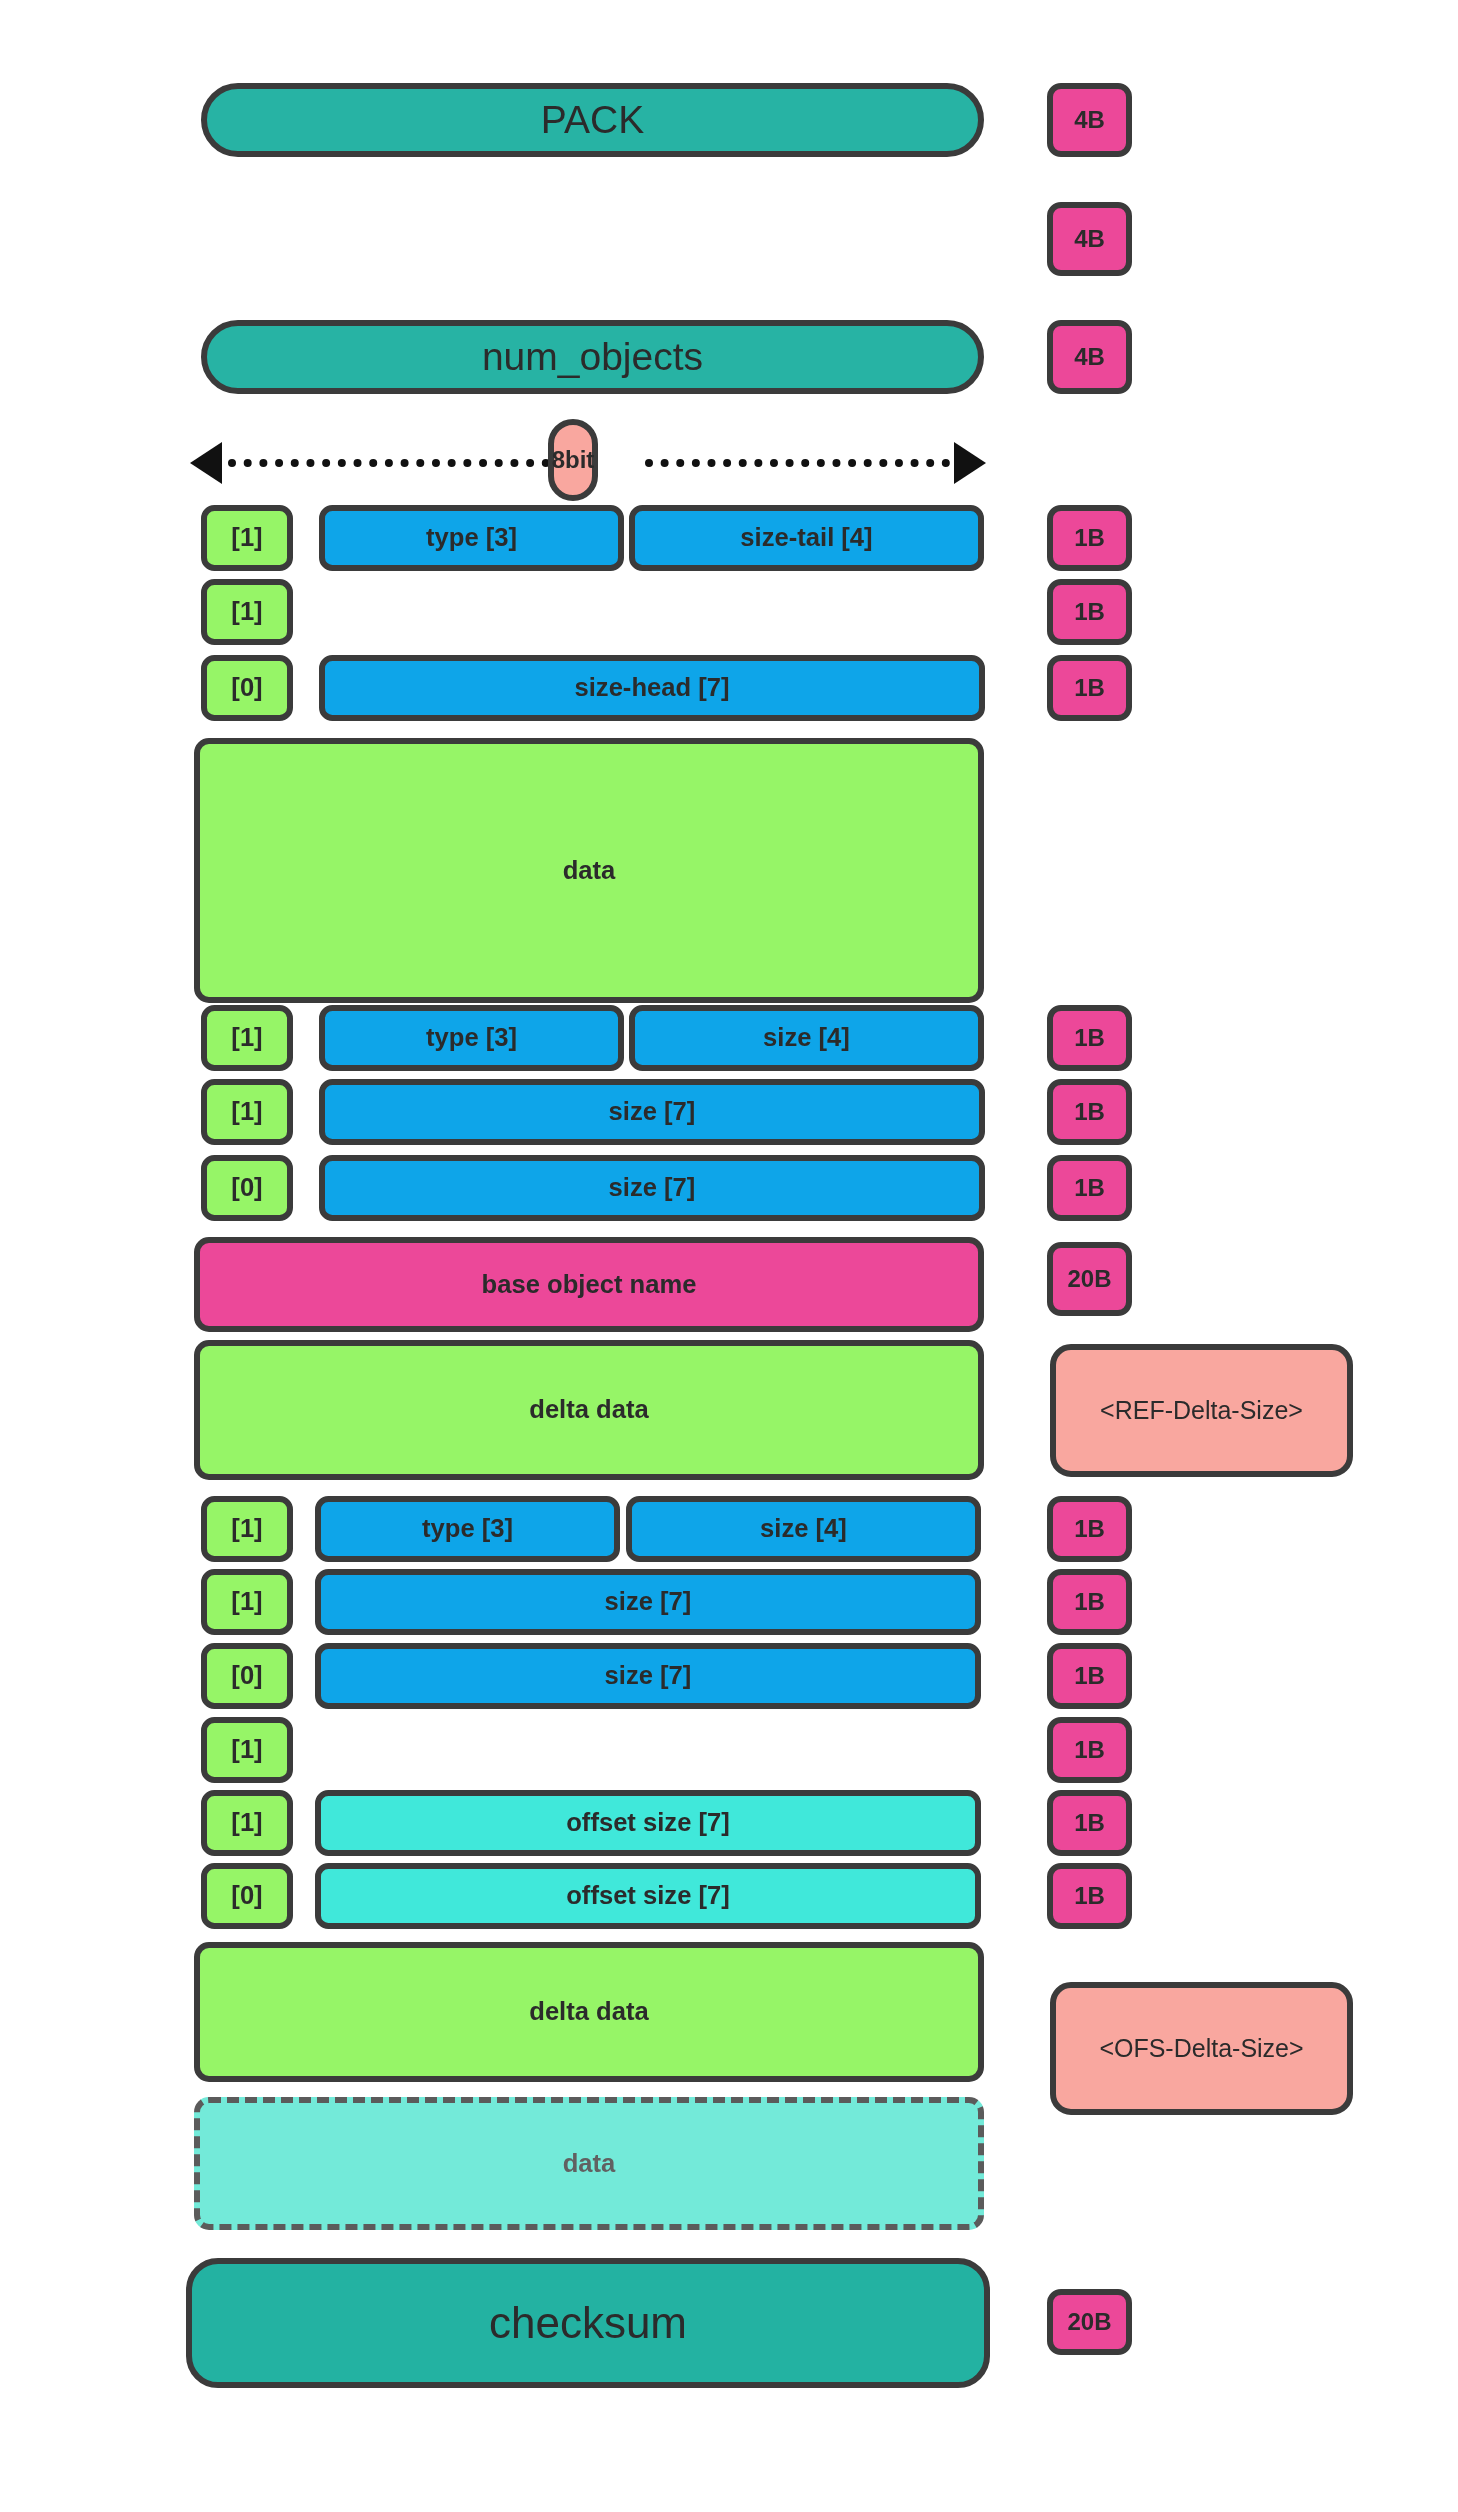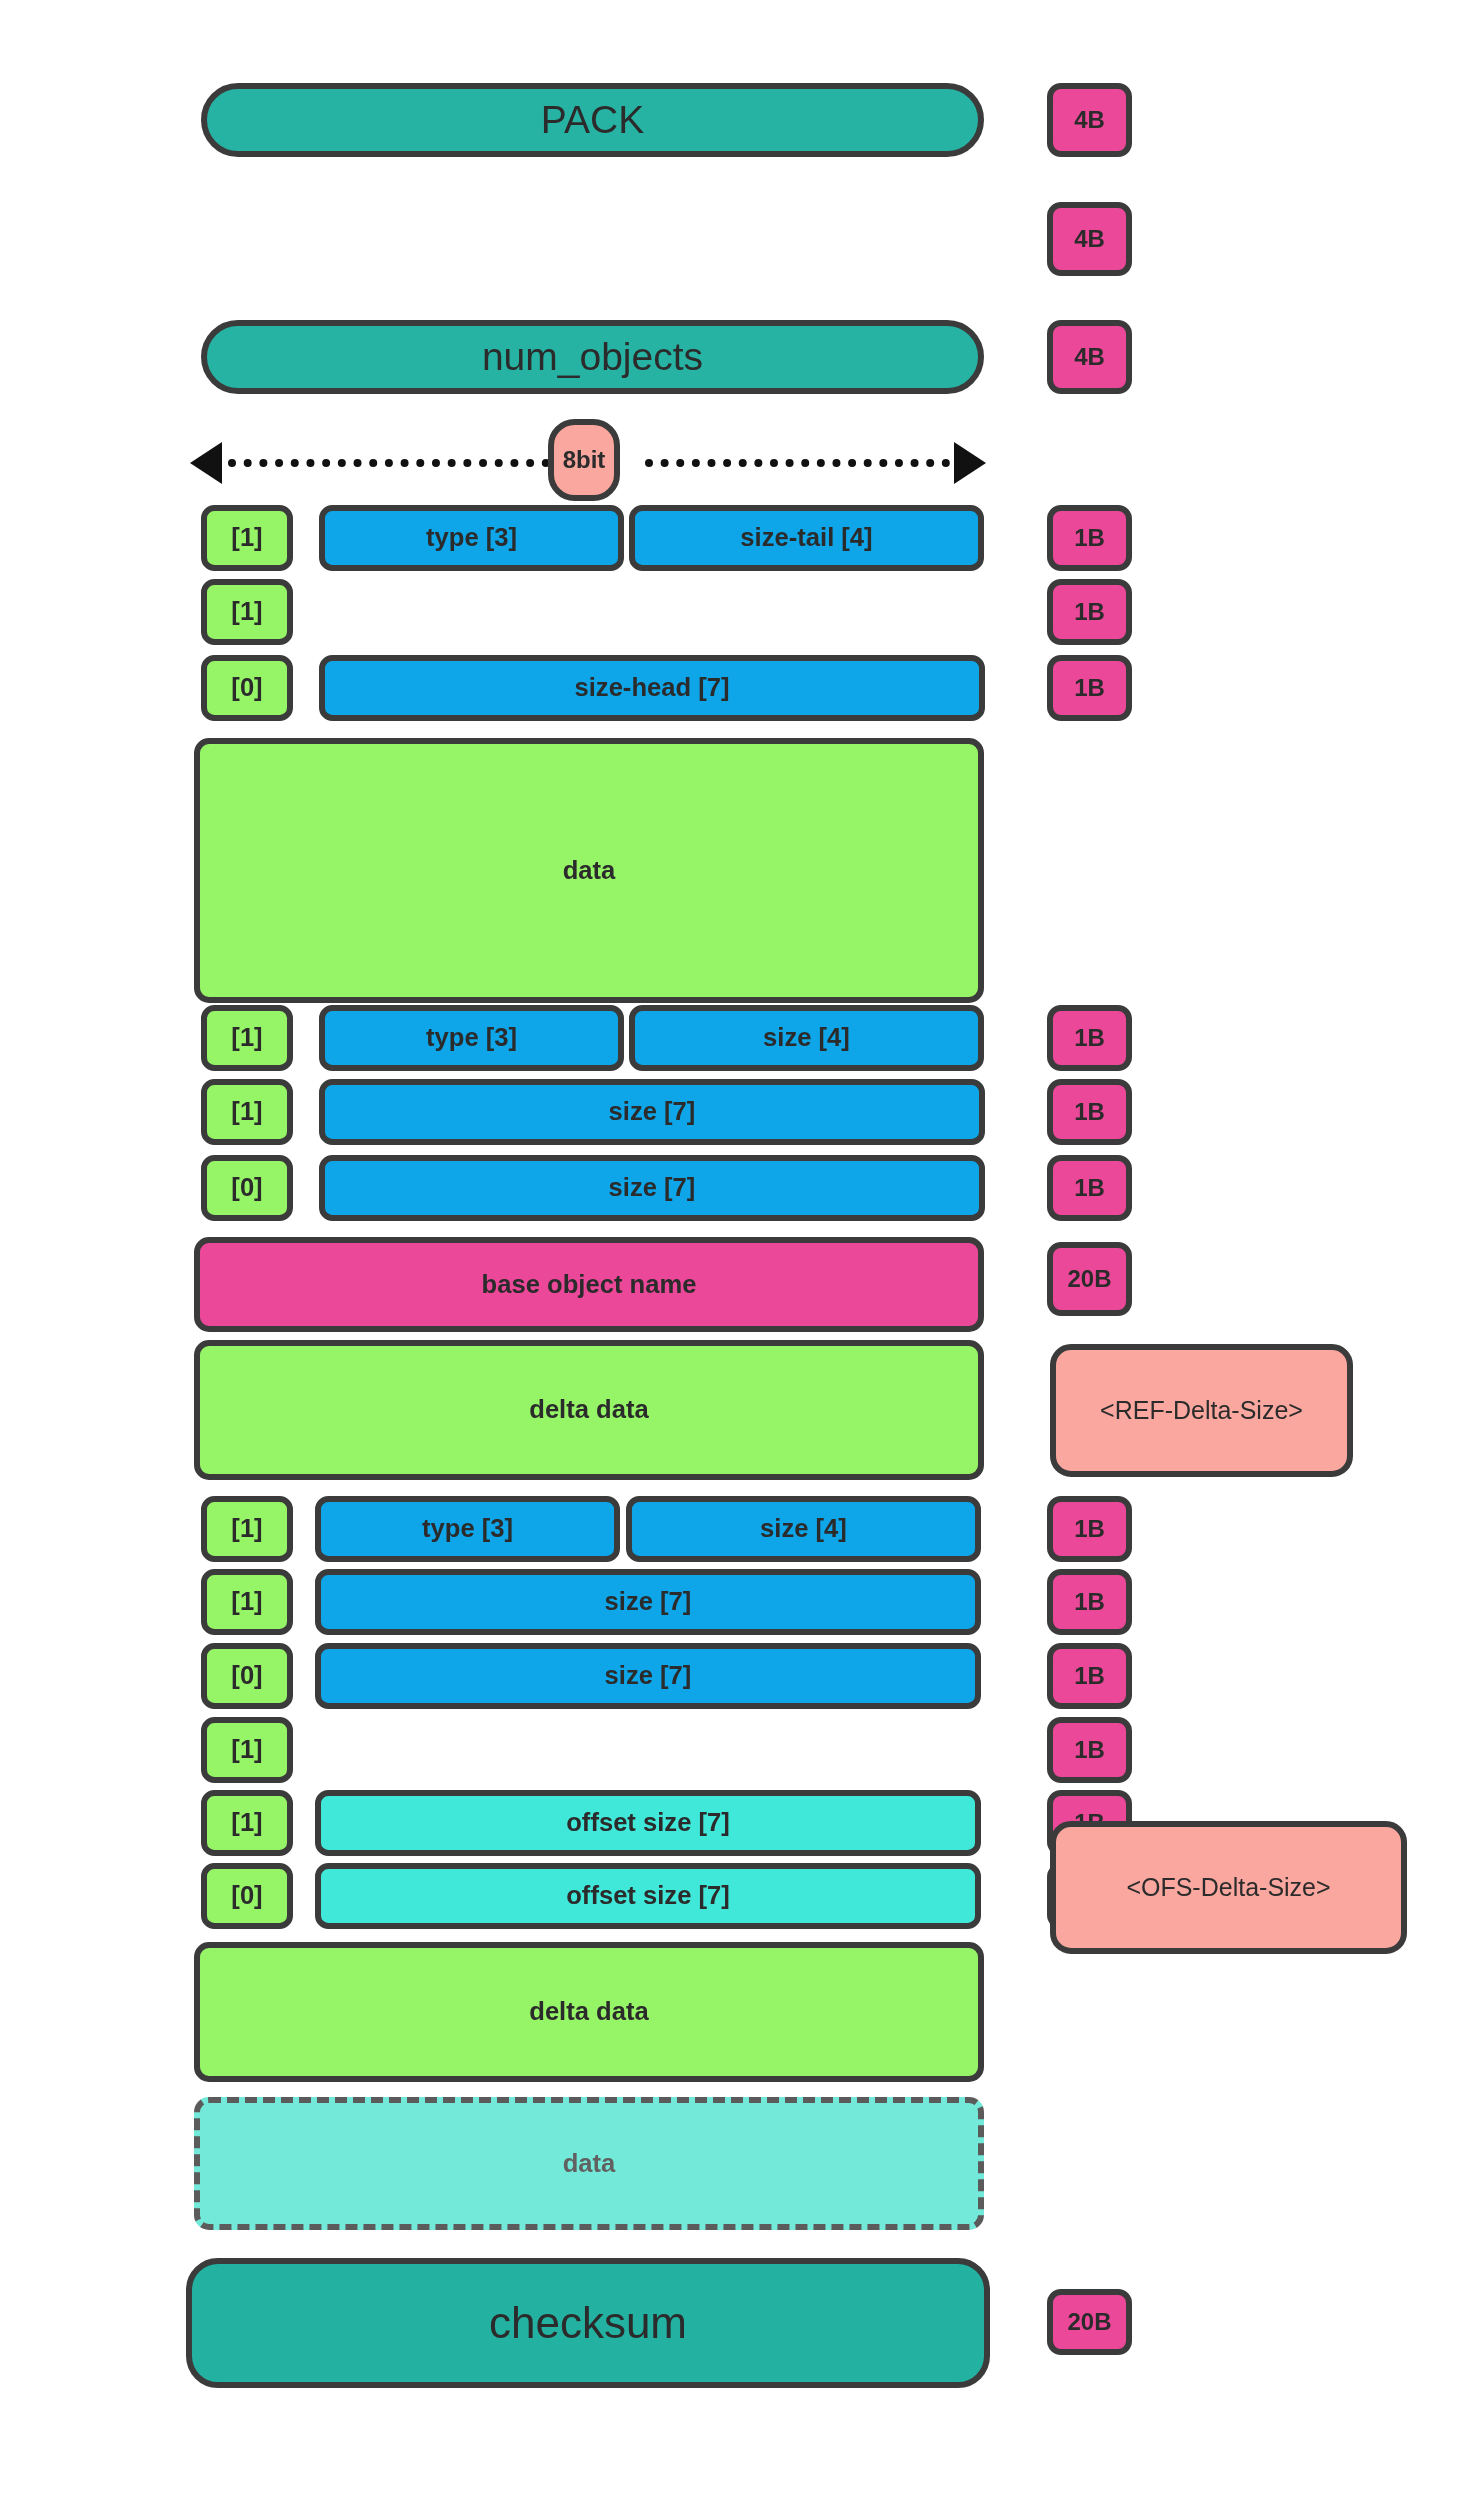--- a/index.html
+++ b/index.html
@@ -153,21 +153,21 @@
   <div class="blk badge" style="left:1047px; top:202px; width:85px; height:74px;">4B</div>
 
   <div class="blk hdrbar" style="left:201px; top:320px; width:783px; height:74px;">num_objects</div>
   <div class="blk badge" style="left:1047px; top:320px; width:85px; height:74px;">4B</div>
 
   <div id="bitspan-row">
     <div class="arrowhead lft"></div>
     <div class="arrowline left"></div>
     <div class="arrowline right"></div>
     <div class="arrowhead rgt"></div>
-    <div class="blk badge-bit" style="left:358px; top:1.9px; width:72px; height:82px; border-radius:26.5px;">8bit</div>
+    <div class="blk badge-bit" style="left:358px; top:1.9px; width:50px; height:82px; border-radius:26.5px;">8bit</div>
   </div>
 
   <div class="blk bitcell" style="left:201px; top:505px; width:92px; height:66px;">[1]</div>
   <div class="blk green" style="left:319px; top:505px; width:305px; height:66px;">type [3]</div>
   <div class="blk green" style="left:629px; top:505px; width:355px; height:66px;">size-tail [4]</div>
   <div class="blk badge" style="left:1047px; top:505px; width:85px; height:66px;">1B</div>
 
   <div class="blk bitcell" style="left:201px; top:579px; width:92px; height:66px;">[1]</div>
   <div class="blk badge" style="left:1047px; top:579px; width:85px; height:66px;">1B</div>
 
@@ -214,21 +214,21 @@
 
   <div class="blk bitcell" style="left:201px; top:1790px; width:92px; height:66px;">[1]</div>
   <div class="blk cyan" style="left:315px; top:1790px; width:666px; height:66px;">offset size [7]</div>
   <div class="blk badge" style="left:1047px; top:1790px; width:85px; height:66px;">1B</div>
 
   <div class="blk bitcell" style="left:201px; top:1863px; width:92px; height:66px;">[0]</div>
   <div class="blk cyan" style="left:315px; top:1863px; width:666px; height:66px;">offset size [7]</div>
   <div class="blk badge" style="left:1047px; top:1863px; width:85px; height:66px;">1B</div>
 
   <div class="blk green-lg" style="left:194px; top:1942px; width:790px; height:140px;">delta data</div>
-  <div class="blk badge-big" style="left:1050px; top:1821px; width:357px; height:133px;">&lt;OFS-Delta-Size&gt;</div>
+  <div class="blk badge-big" style="left:1050px; top:1982px; width:303px; height:133px;">&lt;OFS-Delta-Size&gt;</div>
 
   <div class="blk dashed" style="left:194px; top:2097px; width:790px; height:133px;">data</div>
 
   <div class="blk footbar" style="left:186px; top:2258px; width:804px; height:130px;">checksum</div>
   <div class="blk badge" style="left:1047px; top:2289px; width:85px; height:66px;">20B</div>
 
 </div>
 
 
 </body></html>

